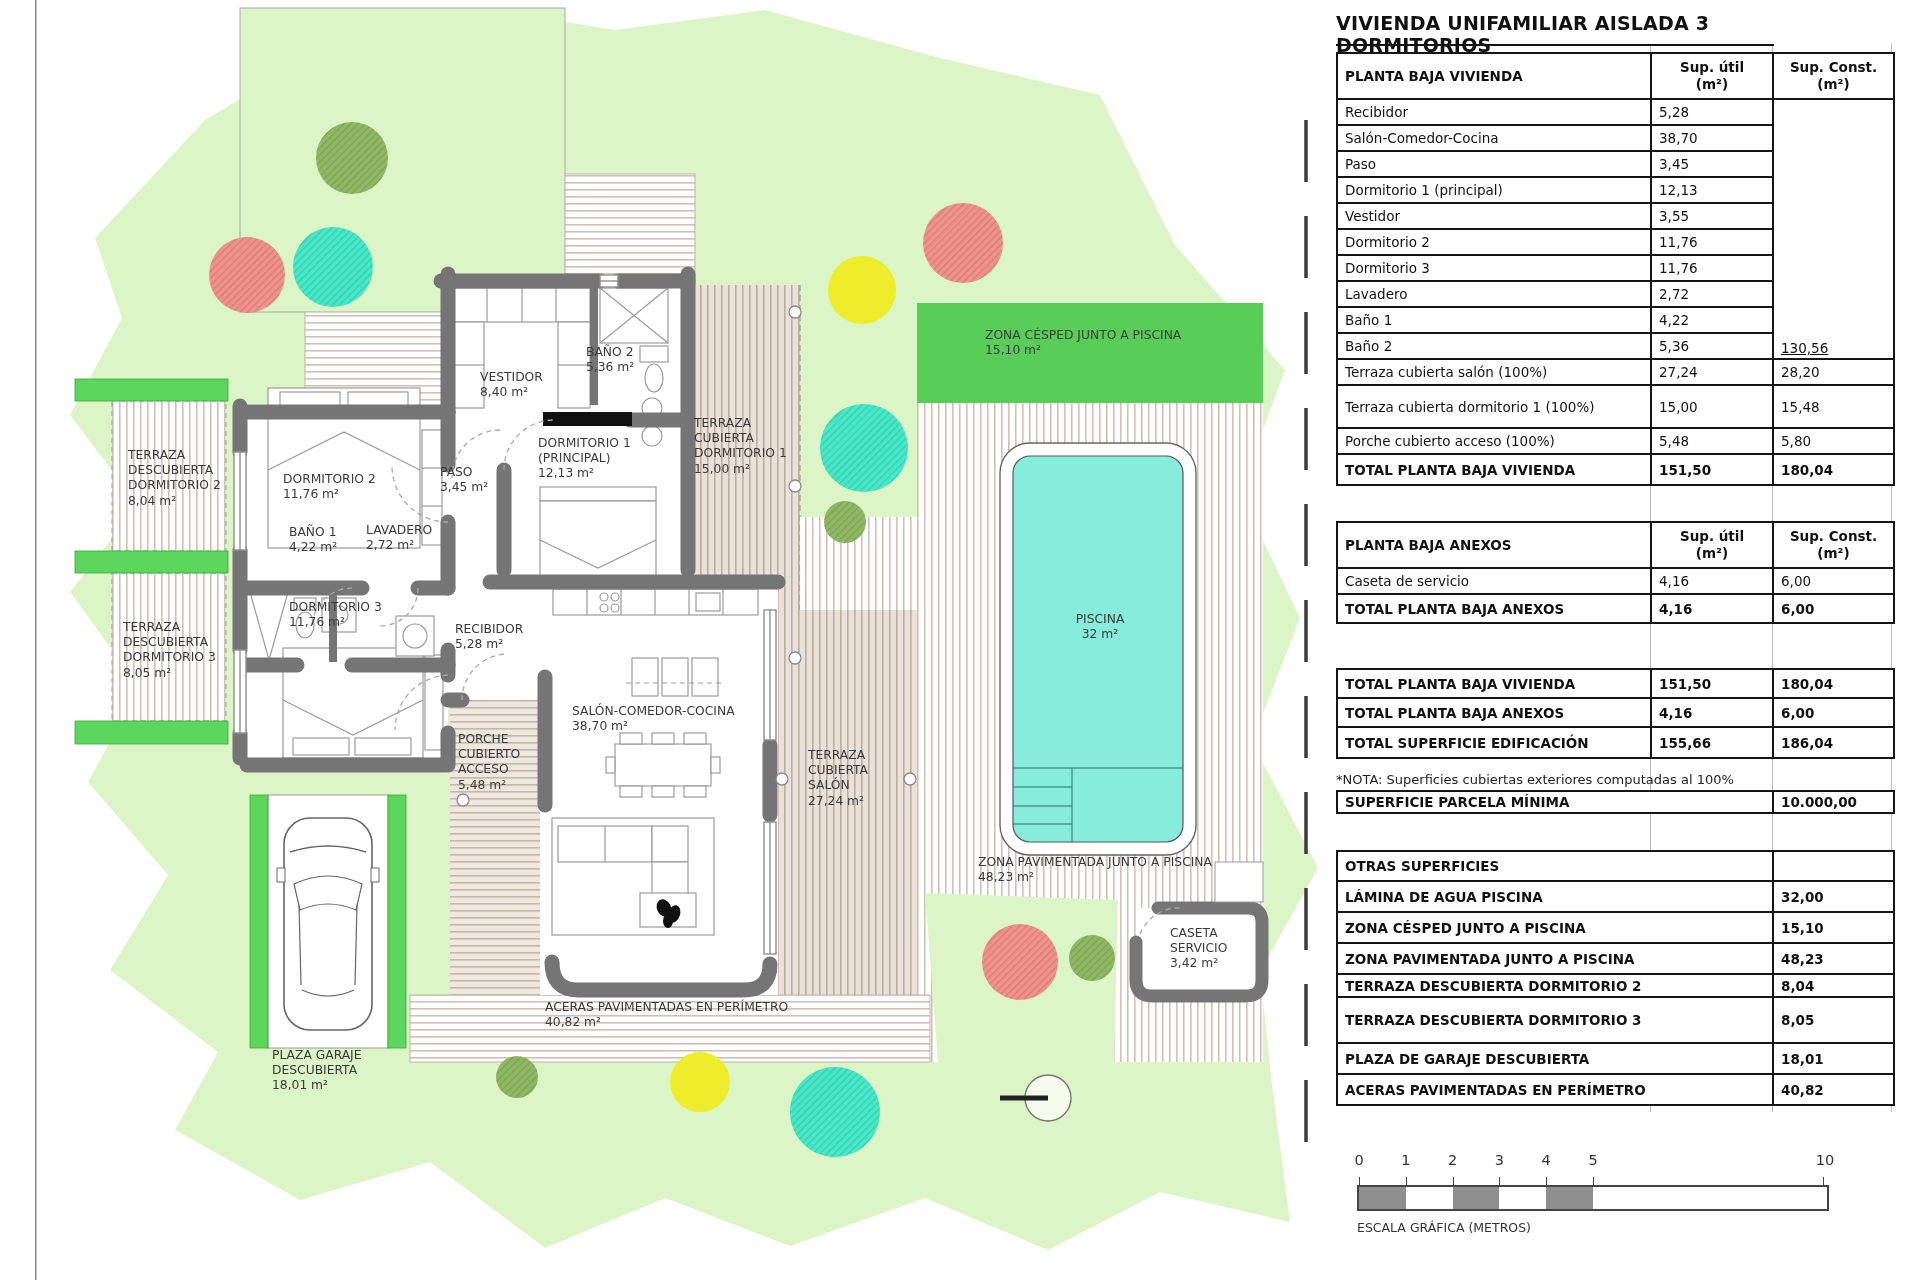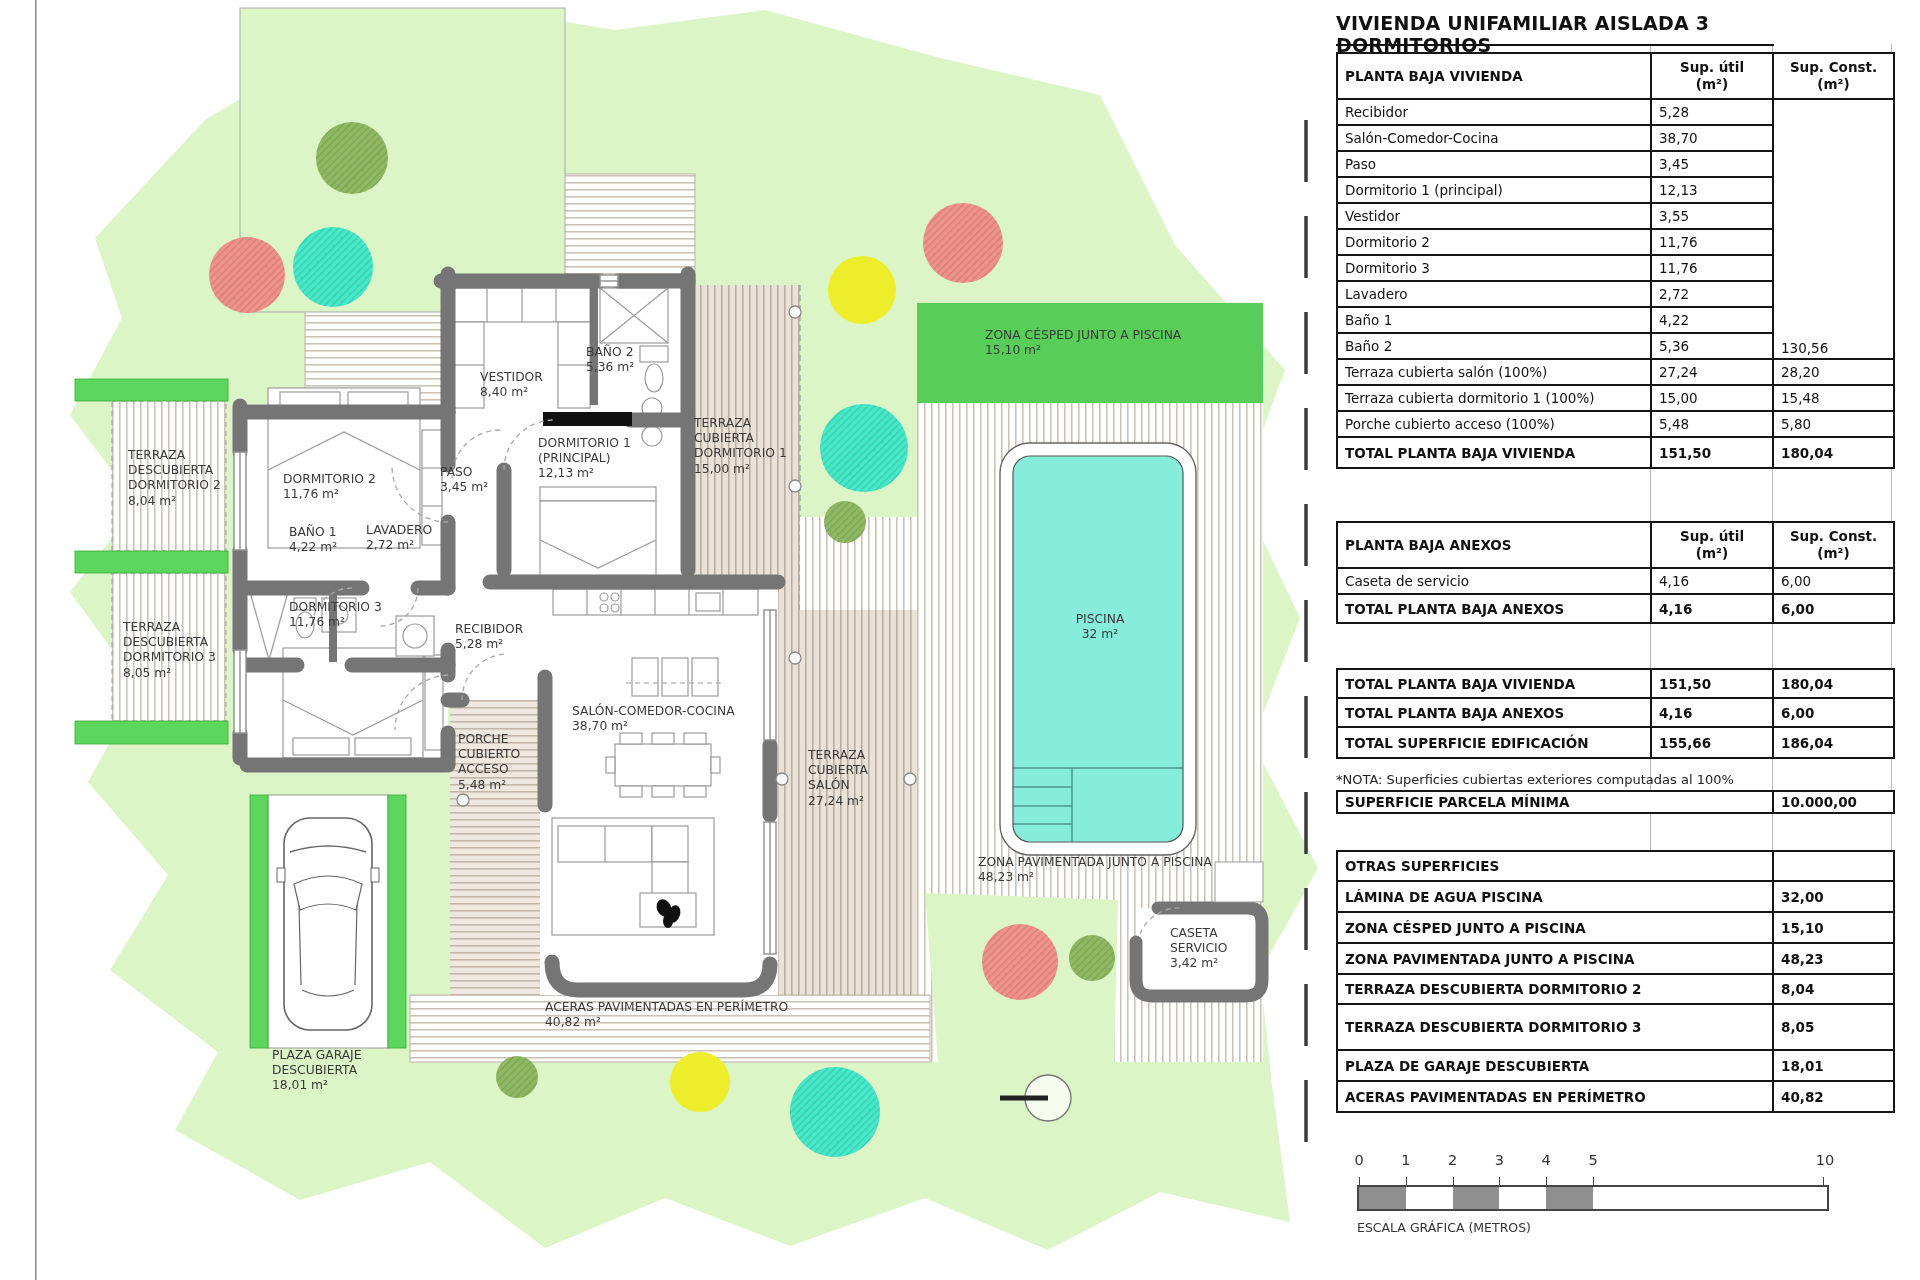--- a/index.html
+++ b/index.html
@@ -19,21 +19,21 @@
   #title-rule{position:absolute;left:1336px;top:44px;width:438px;height:2px;background:#111;}
   table.sheet{position:absolute;border-collapse:collapse;background:#fff;table-layout:fixed;}
   table.sheet td{border:2px solid #151515;font-size:13.5px;padding:2px 7px;overflow:hidden;background:#fff;}
   td.lab{text-align:left;}
   td.val{text-align:left;}
   td.hdr{background:#EAE6D5;font-weight:bold;}
   td.beige{background:#EAE6D5;}
   td.blue{background:#CBE4F0;}
   td.b{font-weight:bold;}
   td.chead{background:#EAE6D5;font-weight:bold;text-align:center;font-size:13px;line-height:1.25;}
-  td.merge{vertical-align:bottom;}
+  td.merge{vertical-align:bottom;text-decoration:underline;}
   #nota{position:absolute;left:1336px;top:772px;font-size:13px;color:#222;}
   
   #scalebar{position:absolute;left:1357px;top:1152px;width:470px;height:95px;}
   #sb-box{position:absolute;left:0;top:33px;width:468px;height:22px;border:2px solid #444;background:#fff;}
   .sb-seg{position:absolute;top:0;height:22px;background:#8F8F8F;}
   .sb-tick{position:absolute;top:25px;width:1px;height:8px;background:#444;}
   .sb-num{position:absolute;top:0;width:30px;margin-left:-15px;text-align:center;font-size:14.5px;color:#333;}
   #sb-caption{position:absolute;left:0;top:68px;font-size:12.5px;color:#333;}
 </style>
 </head>
@@ -480,21 +480,21 @@
         </tr>
     <tr style="height:26px;">
           <td class="lab">Baño 2</td>
           <td class="val">5,36</td>
         </tr>
     <tr style="height:26px;">
           <td class="lab">Terraza cubierta salón (100%)</td>
           <td class="val">27,24</td>
           <td class="val">28,20</td>
         </tr>
-    <tr style="height:26px;">
+    <tr style="height:43px;">
           <td class="lab">Terraza cubierta dormitorio 1 (100%)</td>
           <td class="val">15,00</td>
           <td class="val">15,48</td>
         </tr>
     <tr style="height:26px;">
           <td class="lab">Porche cubierto acceso (100%)</td>
           <td class="val">5,48</td>
           <td class="val">5,80</td>
         </tr>
     <tr style="height:31px;">
@@ -587,21 +587,21 @@
           <td class="val beige b">32,00</td>
         </tr>
     <tr style="height:31px;">
           <td class="lab beige b">ZONA CÉSPED JUNTO A PISCINA</td>
           <td class="val beige b">15,10</td>
         </tr>
     <tr style="height:31px;">
           <td class="lab beige b">ZONA PAVIMENTADA JUNTO A PISCINA</td>
           <td class="val beige b">48,23</td>
         </tr>
-    <tr style="height:30px;">
+    <tr style="height:23px;">
           <td class="lab beige b">TERRAZA DESCUBIERTA DORMITORIO 2</td>
           <td class="val beige b">8,04</td>
         </tr>
     <tr style="height:46px;">
           <td class="lab beige b">TERRAZA DESCUBIERTA DORMITORIO 3</td>
           <td class="val beige b">8,05</td>
         </tr>
     <tr style="height:31px;">
           <td class="lab beige b">PLAZA DE GARAJE DESCUBIERTA</td>
           <td class="val beige b">18,01</td>

